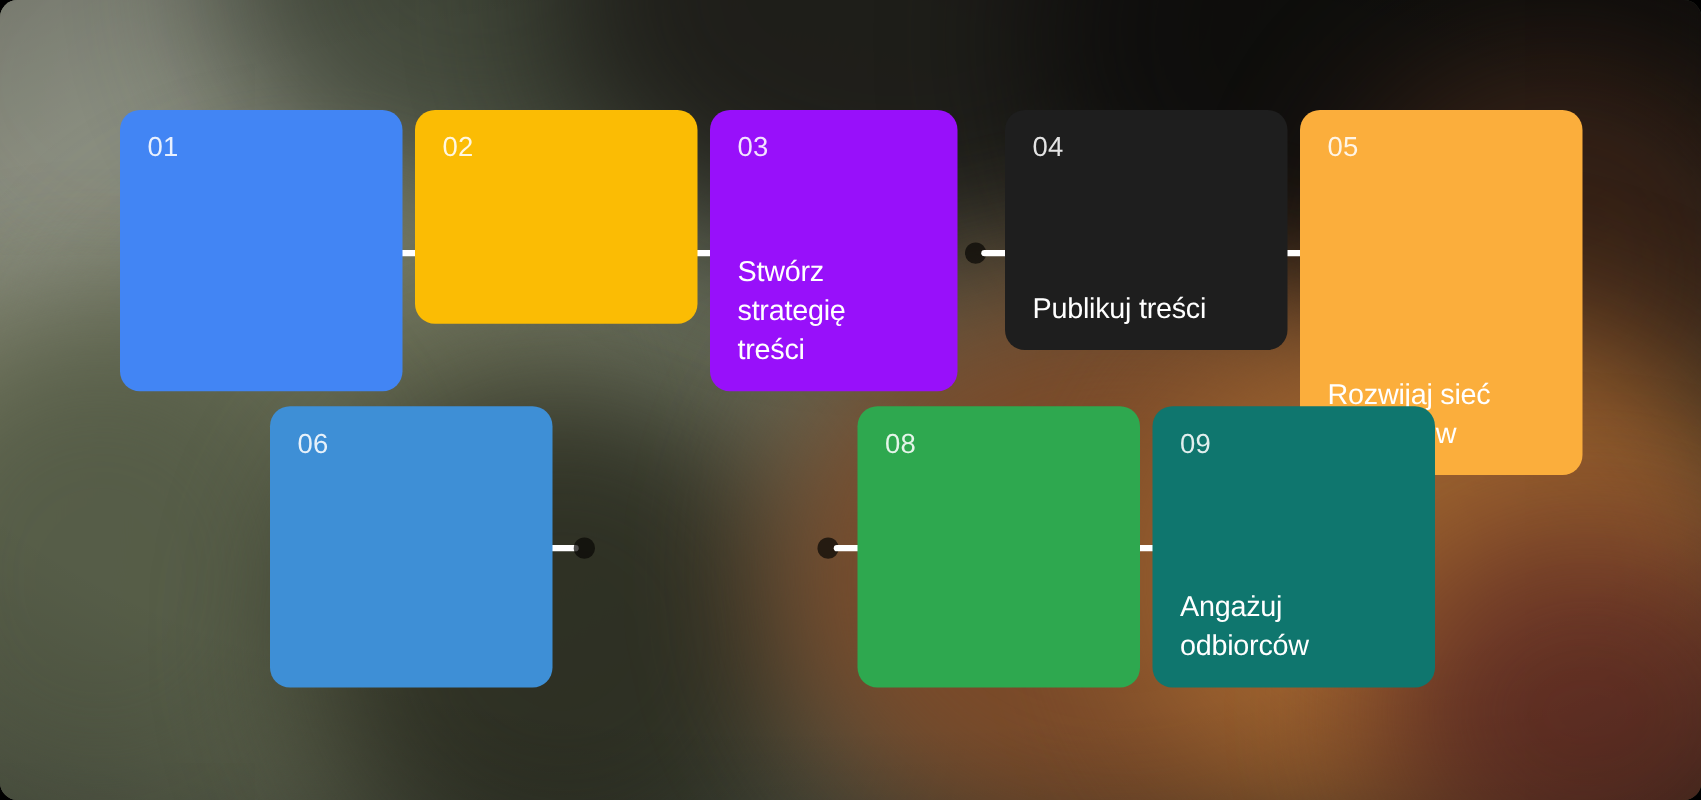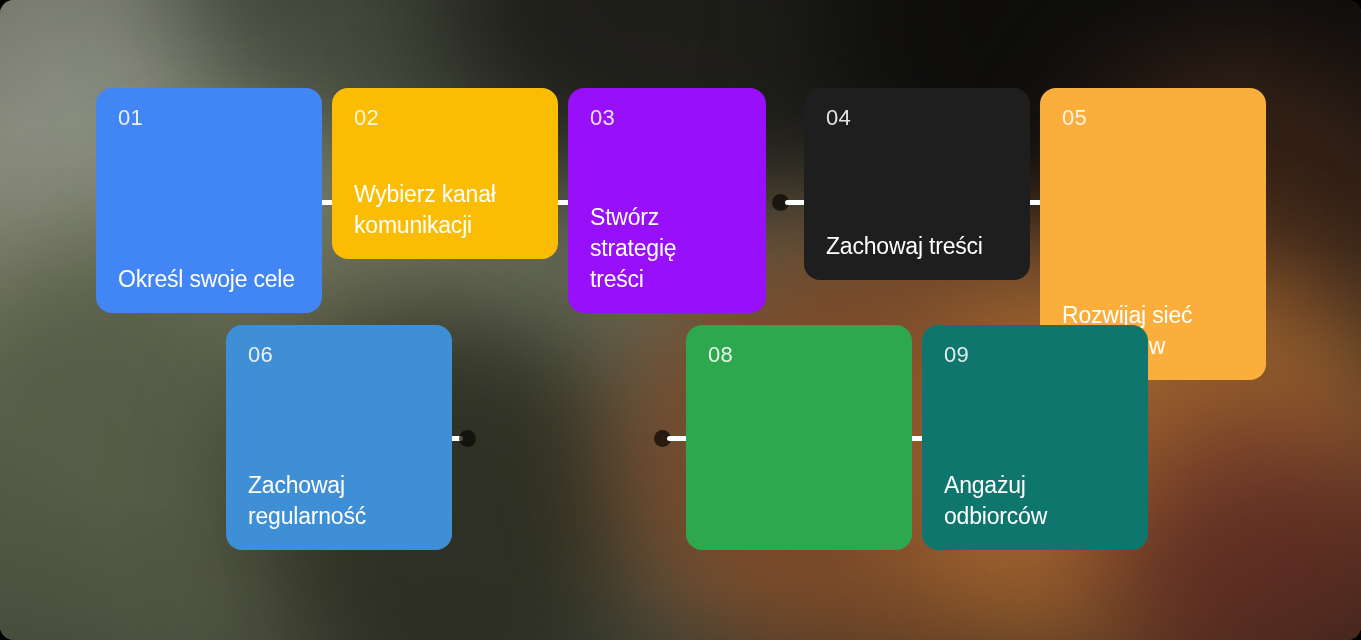--- a/index.html
+++ b/index.html
@@ -171,45 +171,40 @@
         <span class="bar"></span>
         <span class="dot"></span>
       </div>
       <div class="connector" style="left: 890px; top: 429px; width: 58px;">
         <span class="dot"></span>
         <span class="bar"></span>
         <span class="dot"></span>
       </div>
       <div class="card" style="left: 96px; top: 88px; width: 226px; height: 225px; background: rgb(66, 133, 244);">
         <div class="card-number">01</div>
-        <div class="card-title">Określ swoje cele</div>
       </div>
       <div class="card" style="left: 332px; top: 88px; width: 226px; height: 171px; background: rgb(251, 188, 4);">
         <div class="card-number">02</div>
-        <div class="card-title">Wybierz kanał
-komunikacji</div>
       </div>
       <div class="card" style="left: 568px; top: 88px; width: 198px; height: 225px; background: rgb(152, 16, 250);">
         <div class="card-number">03</div>
         <div class="card-title">Stwórz strategię
 treści</div>
       </div>
       <div class="card" style="left: 804px; top: 88px; width: 226px; height: 192px; background: rgb(30, 30, 30);">
         <div class="card-number">04</div>
-        <div class="card-title">Zachowaj treści</div>
+        <div class="card-title">Publikuj treści</div>
       </div>
       <div class="card" style="left: 1040px; top: 88px; width: 226px; height: 292px; background: rgb(251, 174, 60);">
         <div class="card-number">05</div>
         <div class="card-title">Rozwijaj sieć
 odbiorców</div>
       </div>
-      <div class="card" style="left: 226px; top: 325px; width: 226px; height: 225px; background: rgb(62, 143, 214);">
+      <div class="card" style="left: 216px; top: 325px; width: 226px; height: 225px; background: rgb(62, 143, 214);">
         <div class="card-number">06</div>
-        <div class="card-title">Zachowaj
-regularność</div>
       </div>
       <div class="card" style="left: 686px; top: 325px; width: 226px; height: 225px; background: rgb(46, 168, 79); text-align: right;">
         <div class="card-number">08</div>
       </div>
       <div class="card" style="left: 922px; top: 325px; width: 226px; height: 225px; background: #0f766e;">
         <div class="card-number">09</div>
         <div class="card-title">Angażuj
 odbiorców</div>
       </div>
     </div>

